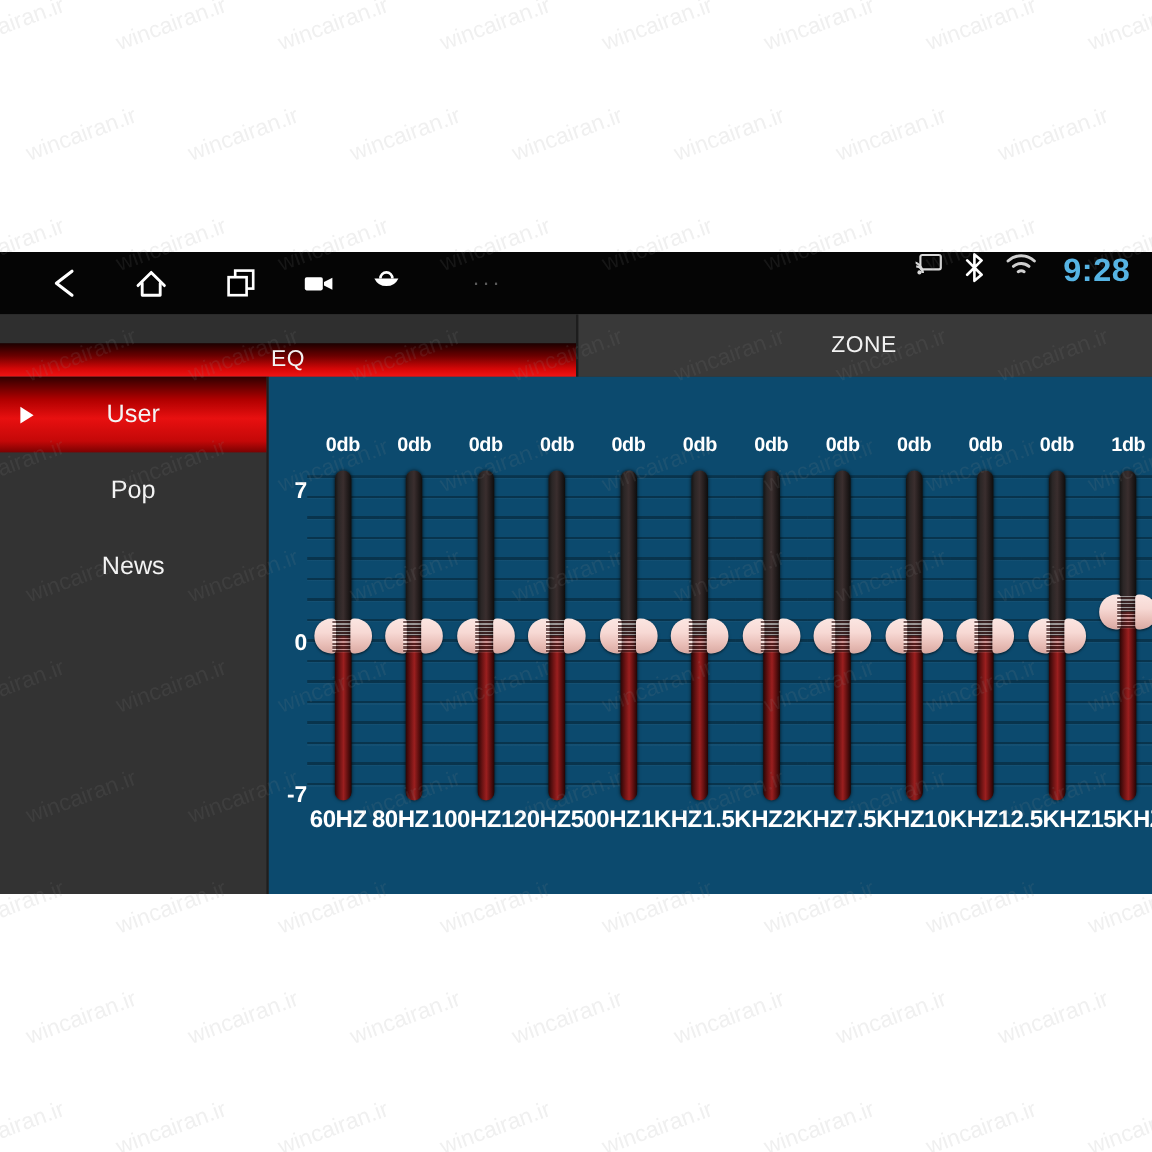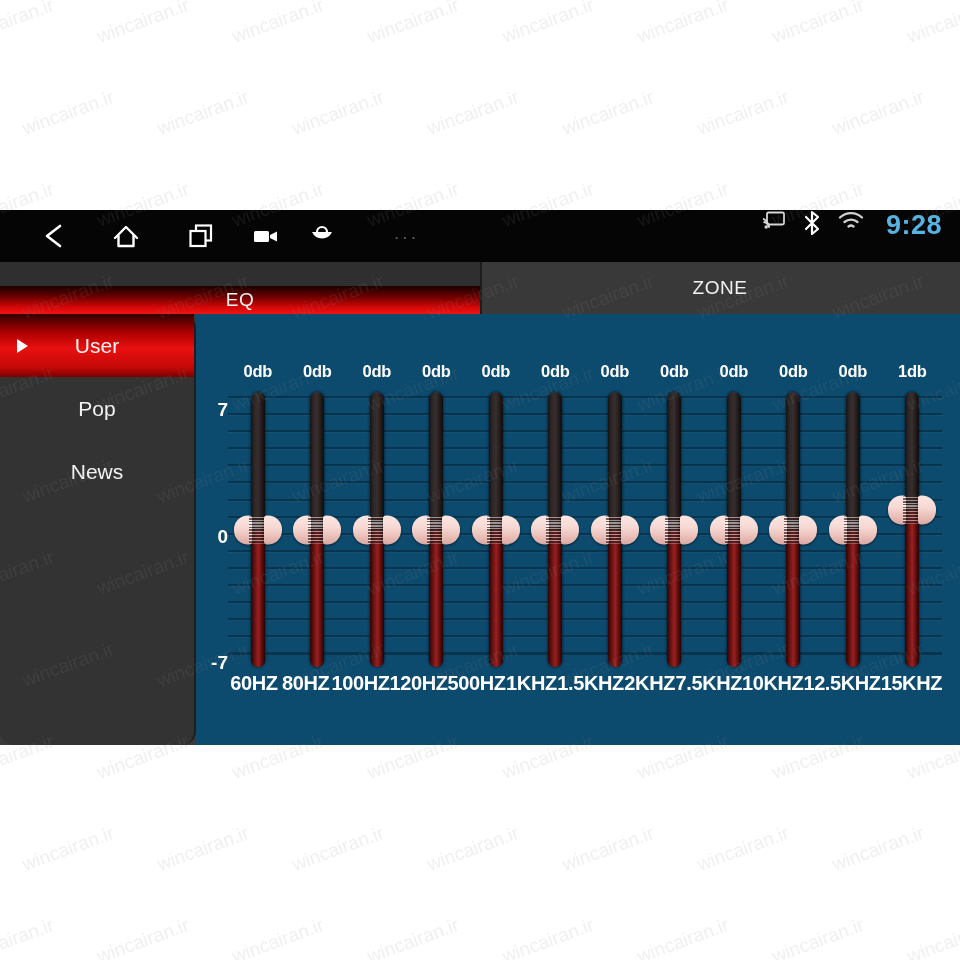--- a/index.html
+++ b/index.html
@@ -109,27 +109,26 @@
   
   #body {
     position: relative;
     width: 960px;
     height: 431px;
     display: flex;
   }
 
   
   #sidebar {
-    width: 196px;
+    width: 224px;
     height: 431px;
     background: #333333;
     position: relative;
     border-right: 2px solid #1e1e1e;
     box-sizing: border-box;
-    border-radius: 14px;
   }
   .preset {
     height: 63px;
     display: flex;
     align-items: center;
     justify-content: center;
     color: #f4f4f4;
     font-size: 21px;
     position: relative;
   }

